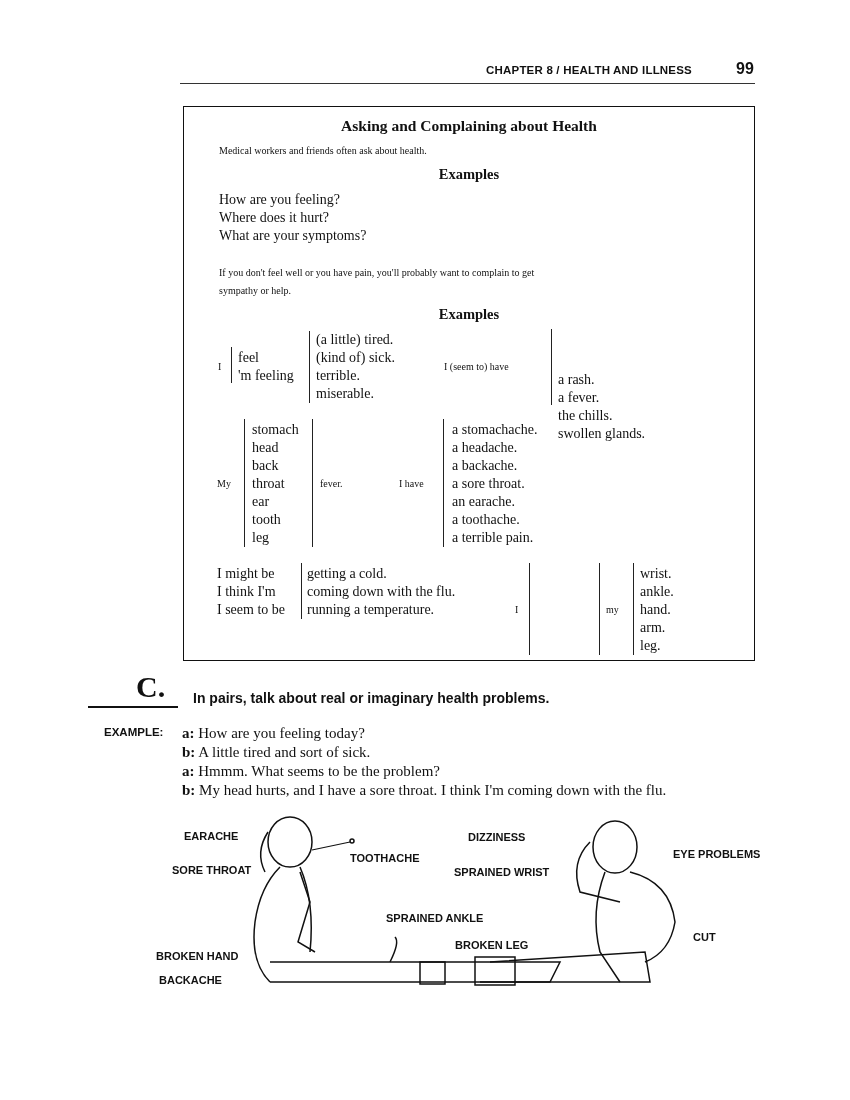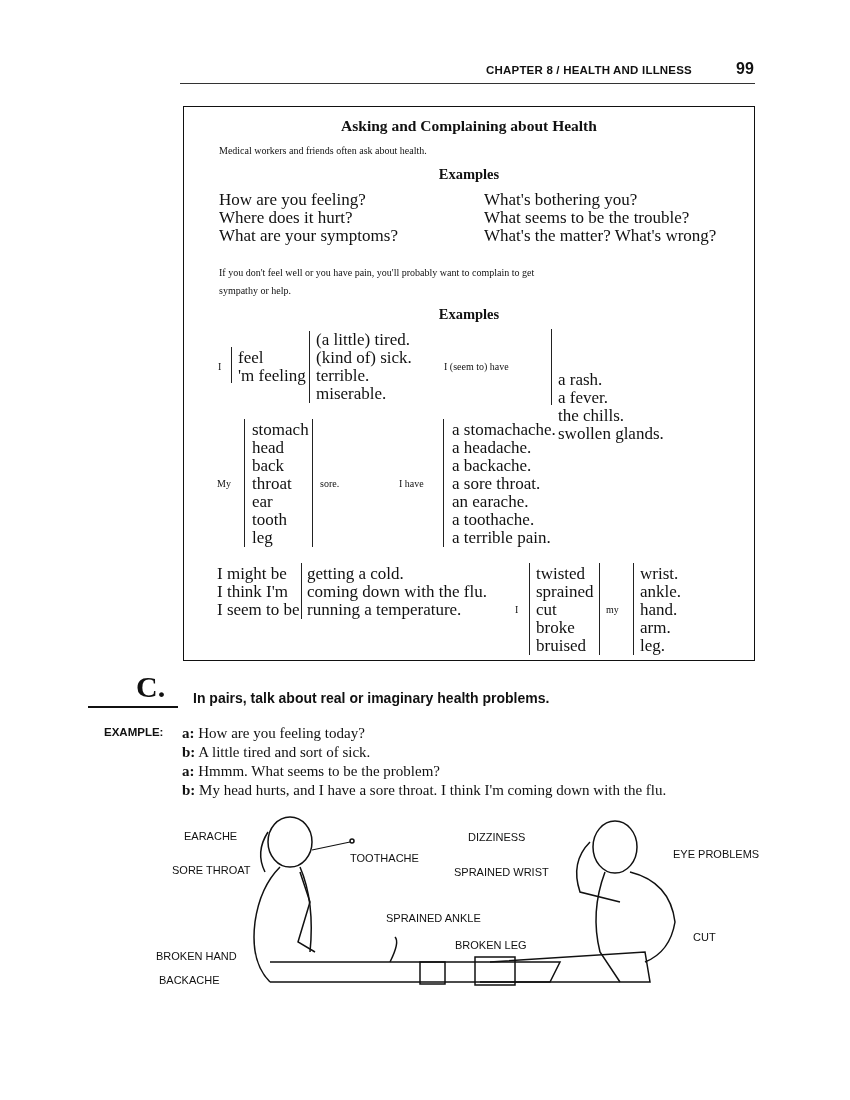--- a/index.html
+++ b/index.html
@@ -11,56 +11,51 @@
   
   #running-head { left:448px; top:64px; font-size:11.5px; font-weight:bold; letter-spacing:0.2px;margin-left:38px; }
   #page-num { left:736px; top:60px; font-size:16px; font-weight:bold; }
   #head-rule { left:180px; top:83px; width:575px; height:1px; background:#333; }
 
   
   #box { left:183px; top:106px; width:572px; height:555px; border:1.5px solid #111; box-sizing:border-box; }
   .t { position:absolute; font-size:10px; line-height:18px; white-space:nowrap; }
   .ctr { position:absolute; left:0; width:100%; text-align:center; font-size:14.5px; font-weight:bold; }
   .vline { position:absolute; width:1px; background:#222; }
-  .col { position:absolute; font-size:17px; line-height:18px; white-space:nowrap; }
+  .col { position:absolute; font-size:14px; line-height:18px; white-space:nowrap; }
   .col div { height:18px; }
 
   
   #c-rule { left:88px; top:706px; width:90px; height:2px; background:#111; }
   #c-letter { left:136px; top:670px; font-size:30px; font-weight:bold; }
   #c-instr { left:185px; top:690px; font-size:14px; font-weight:bold;padding-left:8px; }
   #example-label { left:104px; top:726px; font-size:11.5px; font-weight:bold; }
   .dlg { position:absolute; left:182px; font-size:15px; line-height:19px; white-space:nowrap; }
   .dlg b { font-weight:bold; }
 
   
   #illus { left:150px; top:812px; width:620px; height:200px; }
-  .lbl { position:absolute; font-family:"Liberation Sans", "DejaVu Sans", sans-serif; font-size:11px; font-weight:normal; white-space:nowrap; }
+  .lbl { position:absolute; font-family:"Liberation Sans", "DejaVu Sans", sans-serif; font-size:11px; font-weight:bold; white-space:nowrap; }
 </style>
 </head>
 <body>
 
 <div id="running-head" class="abs sans">CHAPTER 8  /  HEALTH AND ILLNESS</div>
 <div id="page-num" class="abs sans">99</div>
 <div id="head-rule" class="abs"></div>
 
 <div id="box" class="abs serif">
   <div class="ctr" style="top:10px;font-size:15.5px;">Asking and Complaining about Health</div>
   <div class="t" style="left:35px;top:35px;">Medical workers and friends often ask about health.</div>
   <div class="ctr" style="top:59px;">Examples</div>
 
   <div class="col" style="left:35px;top:84px;">
     <div>How are you feeling?</div>
     <div>Where does it hurt?</div>
     <div>What are your symptoms?</div>
-  </div>
-  <div class="col" style="left:300px;top:84px;">
-    <div>What's bothering you?</div>
-    <div>What seems to be the trouble?</div>
-    <div>What's the matter? What's wrong?</div>
   </div>
 
   <div class="t" style="left:35px;top:157px;">If you don't feel well or you have pain, you'll probably want to complain to get</div>
   <div class="t" style="left:35px;top:175px;">sympathy or help.</div>
   <div class="ctr" style="top:199px;">Examples</div>
 
   <div class="t" style="left:34px;top:251px;">I</div>
   <div class="vline" style="left:47px;top:240px;height:36px;"></div>
   <div class="col" style="left:54px;top:242px;">
     <div>feel</div>
@@ -87,21 +82,21 @@
   <div class="col" style="left:68px;top:314px;">
     <div>stomach</div>
     <div>head</div>
     <div>back</div>
     <div>throat</div>
     <div>ear</div>
     <div>tooth</div>
     <div>leg</div>
   </div>
   <div class="vline" style="left:128px;top:312px;height:128px;"></div>
-  <div class="t" style="left:136px;top:368px;">sore.</div>
+  <div class="t" style="left:136px;top:368px;">fever.</div>
   <div class="t" style="left:215px;top:368px;">I have</div>
   <div class="vline" style="left:259px;top:312px;height:128px;"></div>
   <div class="col" style="left:33px;top:458px;">
     <div>I might be</div>
     <div>I think I'm</div>
     <div>I seem to be</div>
   </div>
 
   <div class="col" style="left:268px;top:314px;">
     <div>a stomachache.</div>
@@ -113,27 +108,20 @@
     <div>a terrible pain.</div>
   </div>
   <div class="vline" style="left:117px;top:456px;height:56px;"></div>
   <div class="col" style="left:123px;top:458px;">
     <div>getting a cold.</div>
     <div>coming down with the flu.</div>
     <div>running a temperature.</div>
   </div>
   <div class="t" style="left:331px;top:494px;">I</div>
   <div class="vline" style="left:345px;top:456px;height:92px;"></div>
-  <div class="col" style="left:352px;top:458px;">
-    <div>twisted</div>
-    <div>sprained</div>
-    <div>cut</div>
-    <div>broke</div>
-    <div>bruised</div>
-  </div>
   <div class="vline" style="left:415px;top:456px;height:92px;"></div>
   <div class="t" style="left:422px;top:494px;">my</div>
   <div class="vline" style="left:449px;top:456px;height:92px;"></div>
   <div class="col" style="left:456px;top:458px;">
     <div>wrist.</div>
     <div>ankle.</div>
     <div>hand.</div>
     <div>arm.</div>
     <div>leg.</div>
   </div>

